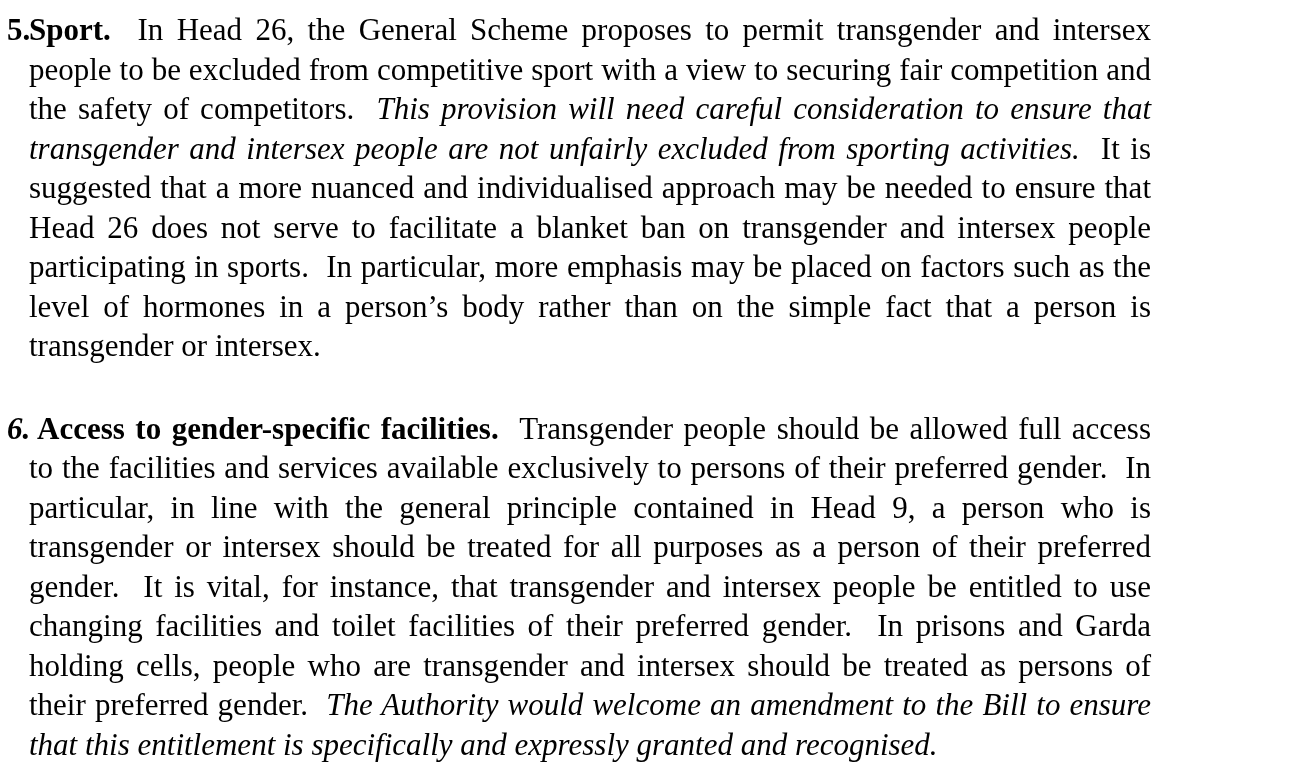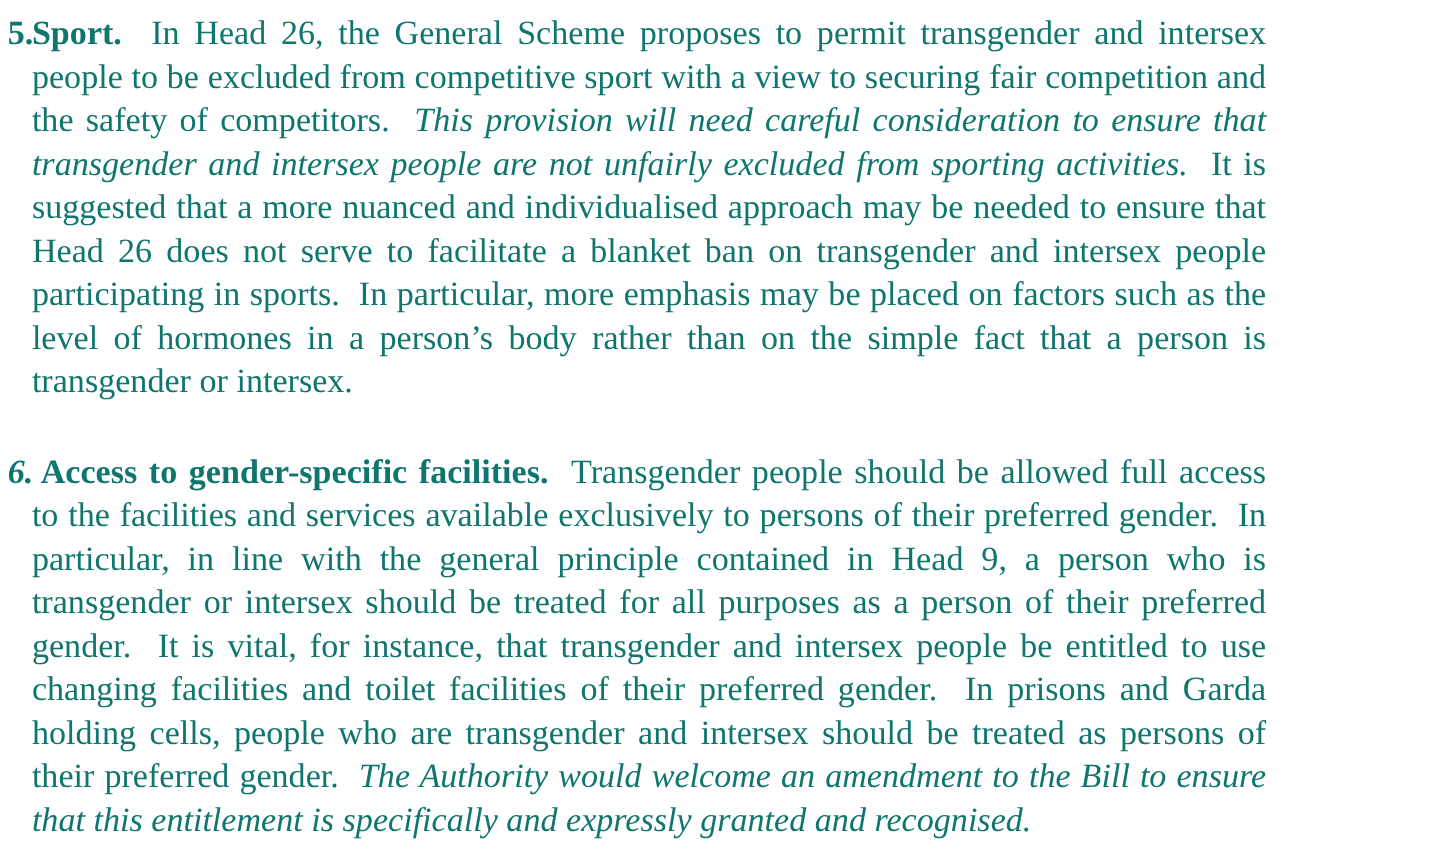--- a/index.html
+++ b/index.html
@@ -8,21 +8,21 @@
     background: #ffffff;
   }
   .page {
     width: 1168px;
     height: 775px;
     box-sizing: border-box;
     padding: 10px 17px 0 0;
     overflow: hidden;
     background: #ffffff;
     font-family: "Liberation Serif", "DejaVu Serif", serif;
-    color: #0f766e;
+    color: #000000;
   }
   .para-list {
     margin: 0;
     padding: 0;
     list-style: none;
   }
   .para {
     font-size: 31px;
     line-height: 39.5px;
     text-align: justify;

